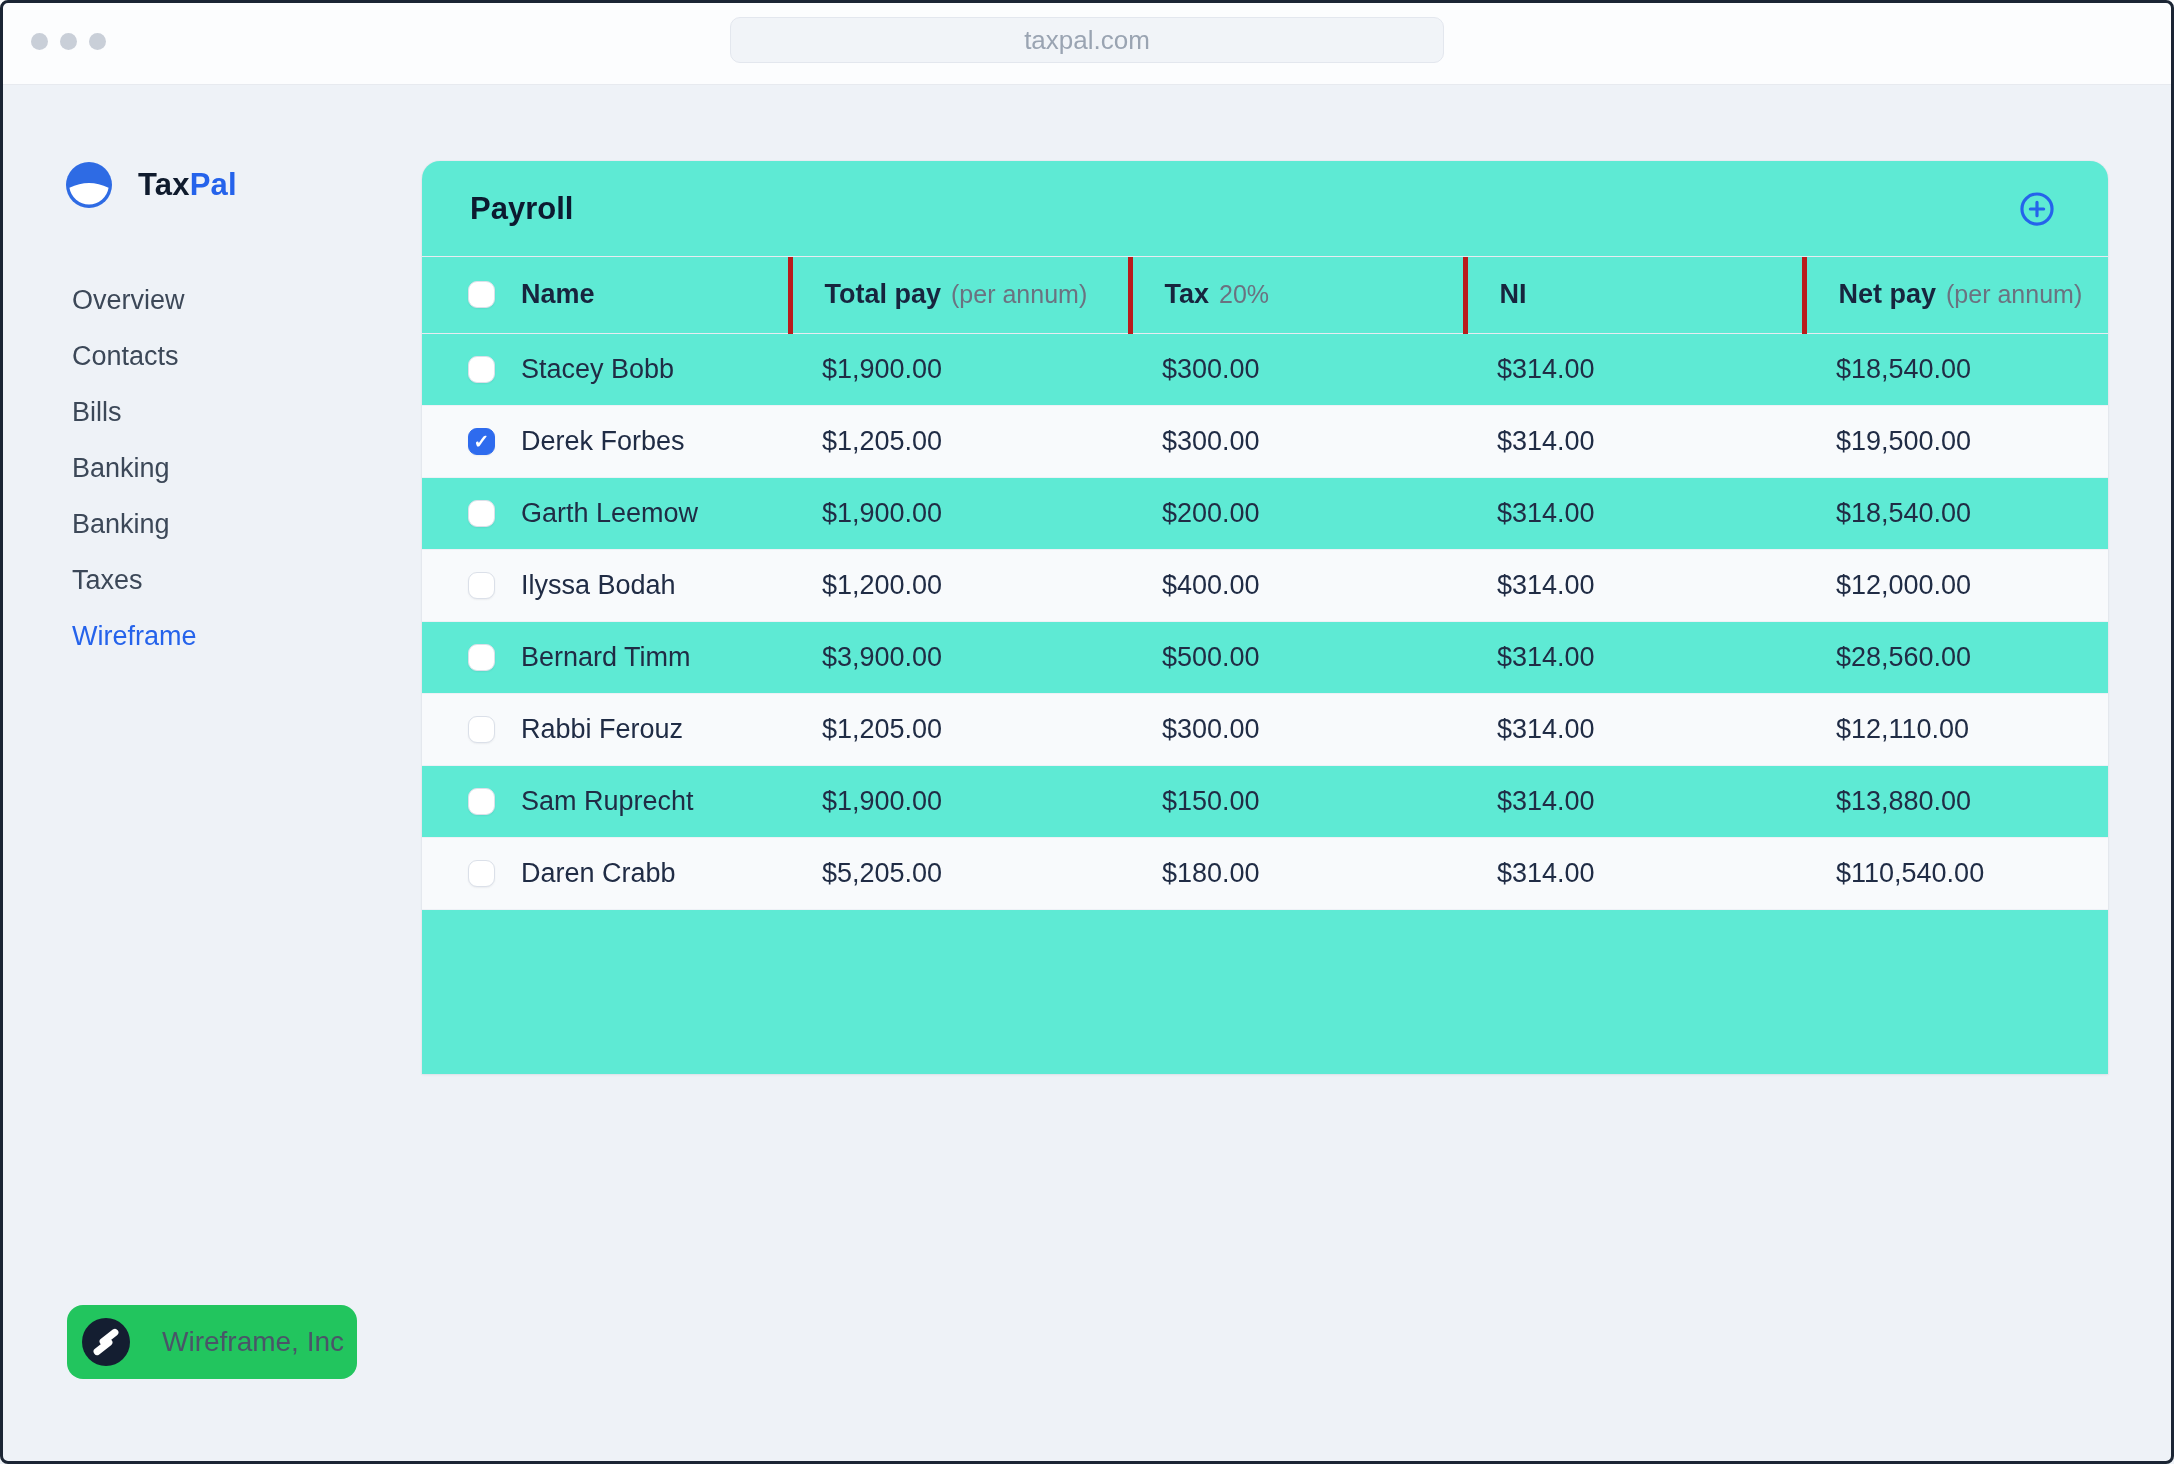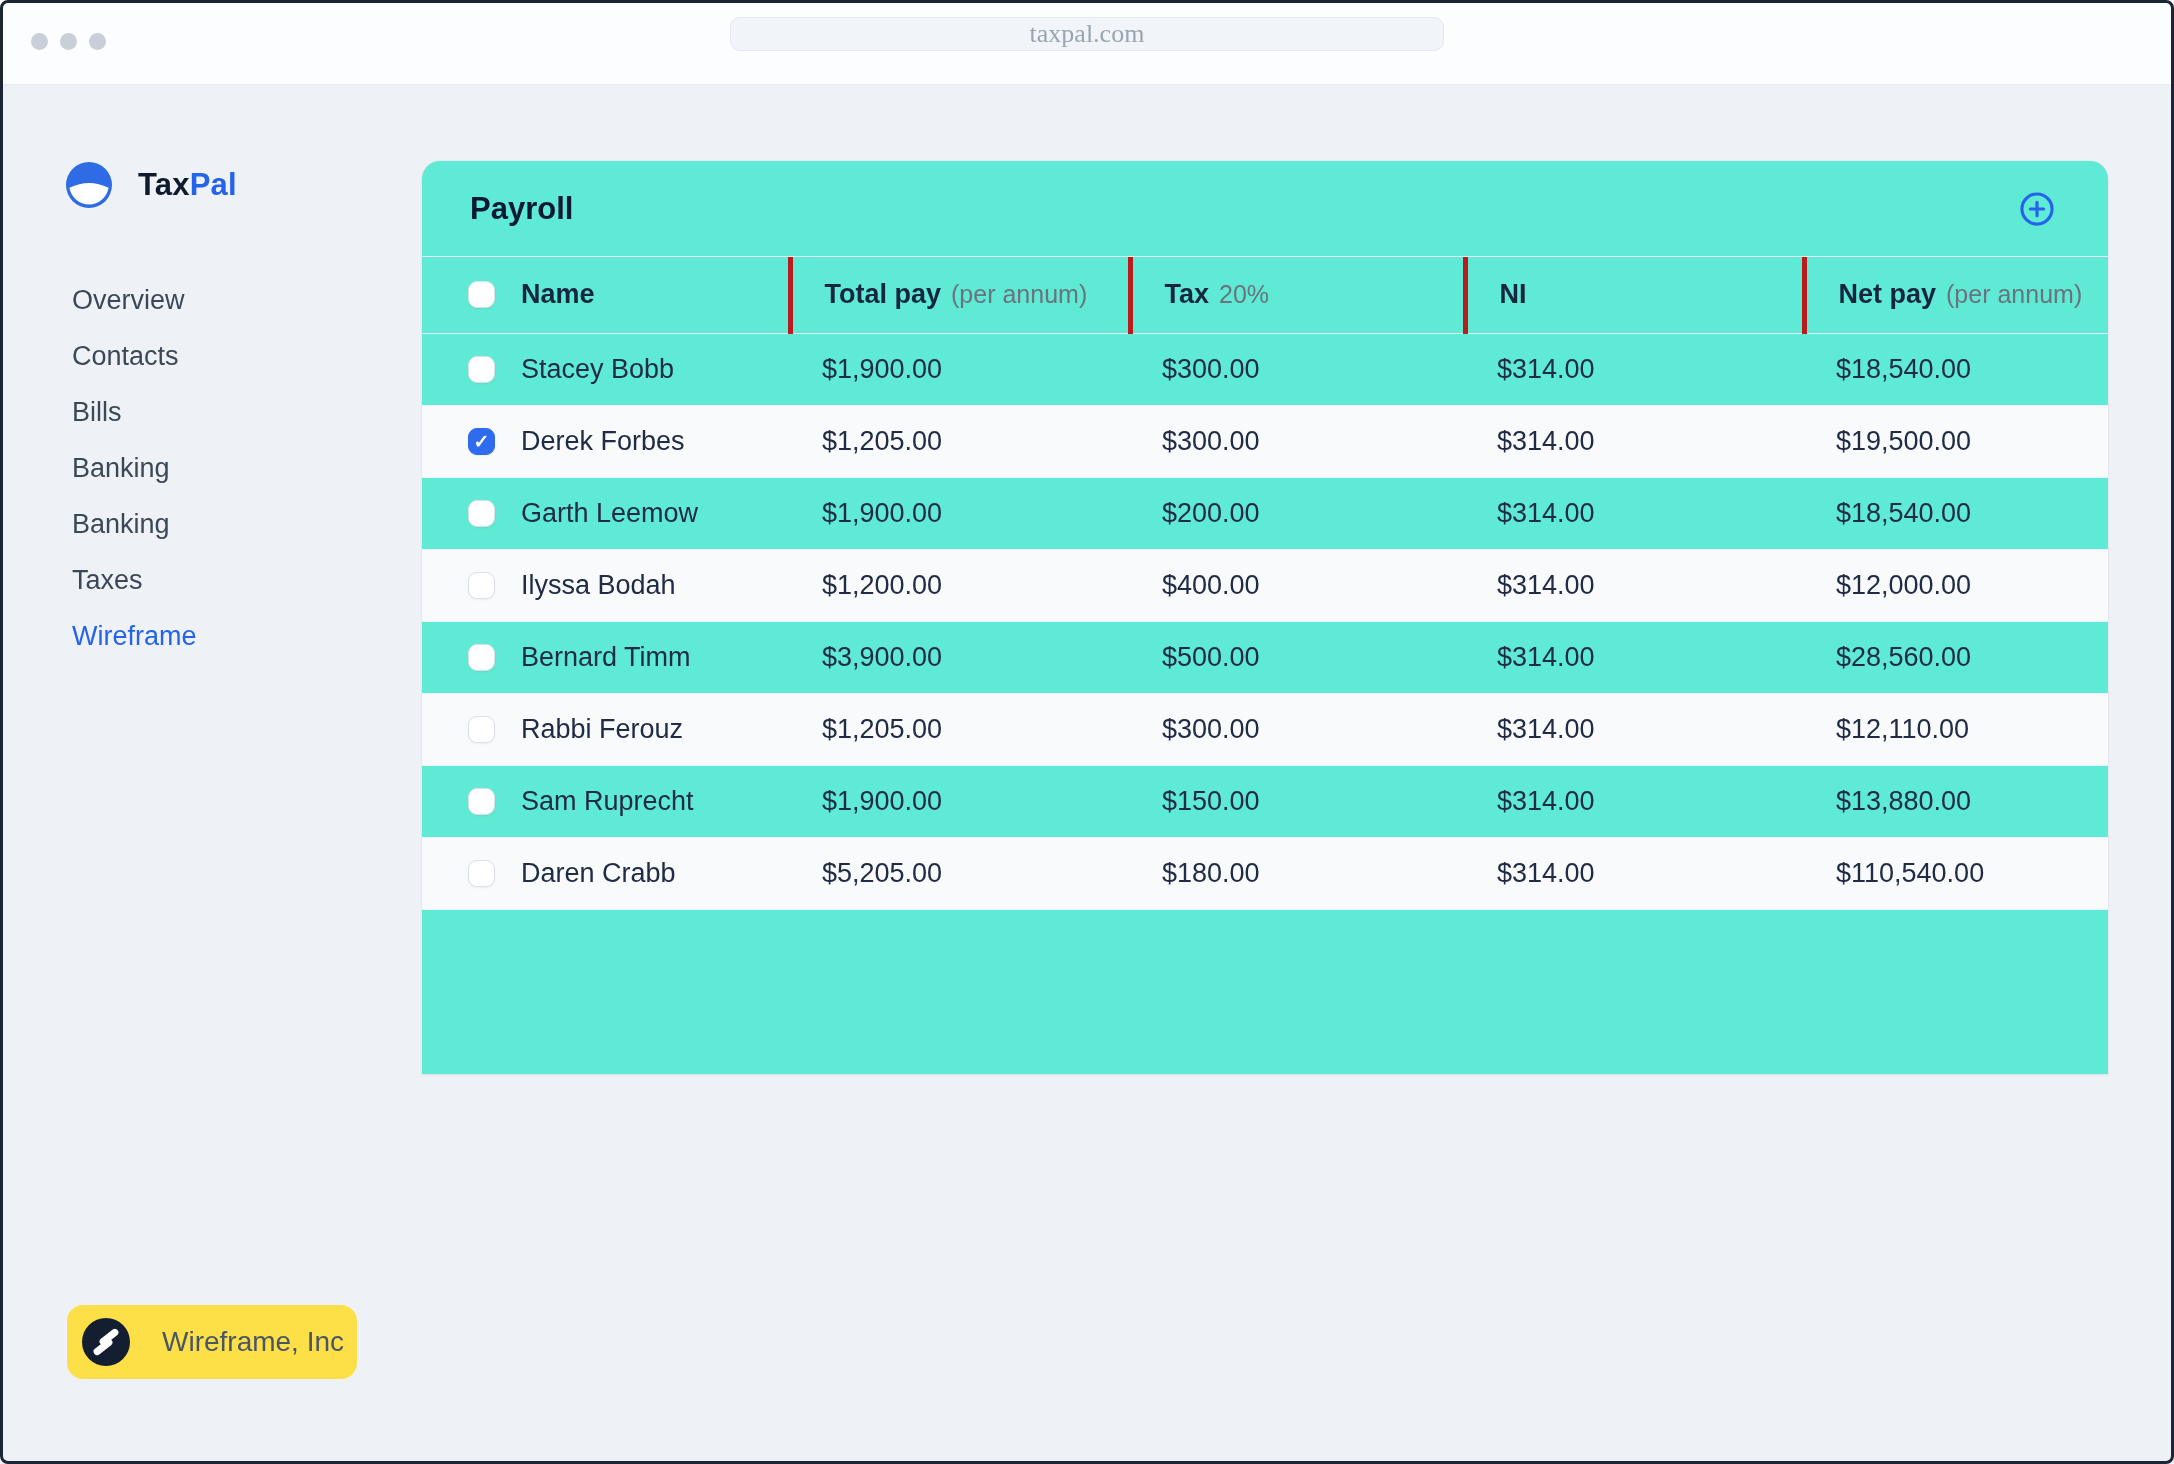--- a/index.html
+++ b/index.html
@@ -3,36 +3,36 @@
 <meta charset="utf-8">
 <style>
   html,body{margin:0;padding:0;}
   body{font-family:"Liberation Sans",sans-serif;background:#eef2f7;}
   .stage{position:relative;width:2174px;height:1464px;background:#eef2f7;overflow:hidden;}
 
   
   .browser-bar{position:absolute;left:0;top:0;width:100%;height:85px;background:#fcfdfe;border-bottom:1px solid #e7eaef;box-sizing:border-box;}
   .traffic{position:absolute;left:31px;top:33px;display:flex;gap:12px;}
   .traffic span{width:17px;height:17px;border-radius:50%;background:#c9cfd8;display:block;}
-  .url-bar{position:absolute;left:50%;top:17px;transform:translateX(-50%);width:714px;height:34px;box-sizing:border-box;
+  .url-bar{position:absolute;left:50%;top:17px;transform:translateX(-50%);width:714px;height:46px;box-sizing:border-box;
     background:#f1f4f8;border:1px solid #e3e7ee;border-radius:10px;display:flex;align-items:center;justify-content:center;
-    color:#9aa4b2;font-size:26px;font-family:Liberation Serif, serif;}
+    color:#9aa4b2;font-size:26px;}
 
   
   .frame{position:absolute;inset:0;border:3px solid #1b2534;border-radius:8px;pointer-events:none;z-index:60;}
 
   
   .logo-row{position:absolute;left:66px;top:162px;display:flex;align-items:center;gap:26px;cursor:pointer;}
   .brand{font-size:31px;font-weight:700;color:#0f1b2d;letter-spacing:.2px;}
   .brand .pal{color:#2563eb;text-align:right;}
   .nav{position:absolute;left:72px;top:272px;display:flex;flex-direction:column;}
   .nav-item{height:56px;display:flex;align-items:center;font-size:27px;color:#3c4858;cursor:pointer;}
   .nav-item.active{color:#2563eb;font-weight:500;}
   .company-badge{position:absolute;left:67px;top:1305px;width:290px;height:74px;box-sizing:border-box;
-    background:#fde047;border-radius:16px;display:flex;align-items:center;gap:32px;padding-left:15px;cursor:pointer;}
+    background:#22c55e;border-radius:16px;display:flex;align-items:center;gap:32px;padding-left:15px;cursor:pointer;}
   .company-badge .label{font-size:28px;color:#4a5568;}
 
   
   .card{position:absolute;left:422px;top:161px;width:1686px;height:913px;background:#5eead4;
     border-radius:18px 18px 0 0;box-shadow:0 1px 3px rgba(15,23,42,.06),0 0 0 1px rgba(15,23,42,.02);}
   .card-header{height:96px;display:flex;align-items:center;justify-content:space-between;
     padding:0 52px 0 48px;border-bottom:1px solid #e8ebf1;box-sizing:border-box;}
   .card-title{font-size:31px;font-weight:700;color:#0c1a30;}
   .add-btn{width:38px;height:38px;border:none;background:none;padding:0;cursor:pointer;display:flex;}
 

